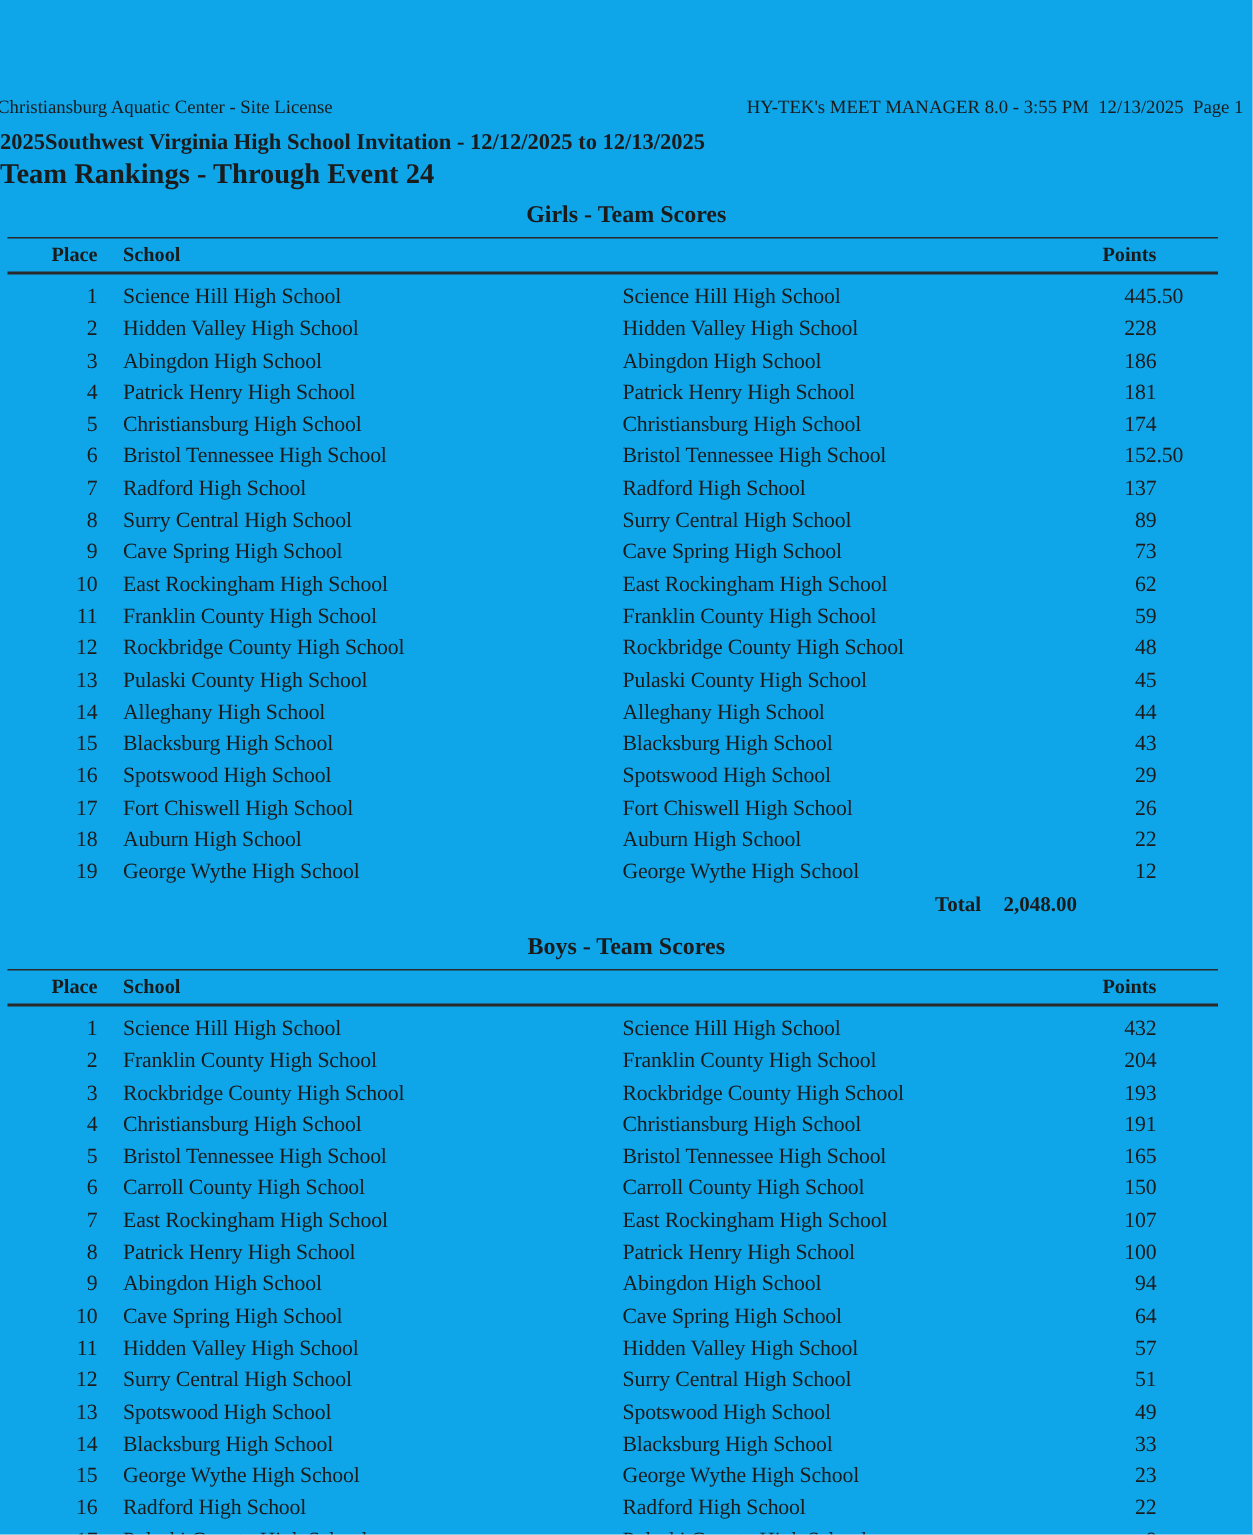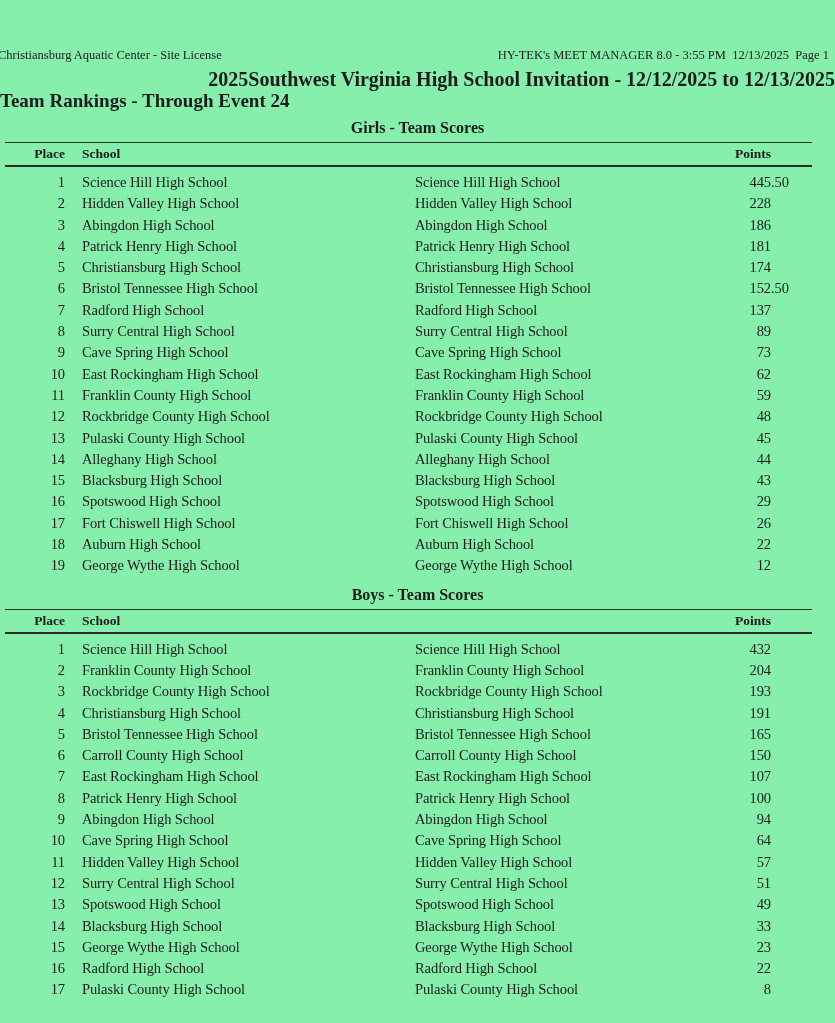--- a/index.html
+++ b/index.html
@@ -1,40 +1,40 @@
 <!DOCTYPE html>
 <html><head>
 <meta charset="utf-8">
 <style>
   html, body { margin: 0; padding: 0; background: #e8e8e8; }
   .page {
     position: relative;
     width: 835px;
     height: 1023px;
     margin: 0 auto;
-    background: #86efac;
+    background: #0ea5e9;
     box-sizing: border-box;
-    padding-top: 48px;
+    padding-top: 64px;
     font-family: "Liberation Serif", "DejaVu Serif", serif;
     color: #1b1b1b;
     overflow: hidden;
   }
   .topline {
     display: flex;
     justify-content: space-between;
     align-items: flex-start;
     margin-left: -2px;
     padding-right: 6px;
     font-size: 12.5px;
     line-height: 15px;
     white-space: pre;
   }
   .title {
-    text-align: right;
-    font-size: 20px;
+    text-align: left;
+    font-size: 15px;
     font-weight: bold;
     margin-top: 6px;
     line-height: 20px;
   }
   .subtitle {
     text-align: left;
     font-size: 19px;
     font-weight: bold;
     margin-top: 2px;
     line-height: 19px;
@@ -299,20 +299,24 @@
   <div class="trow">
     <span class="c-place">19</span>
     <span class="c-school">George Wythe High School</span>
     <span class="c-school2">George Wythe High School</span>
     <span class="c-points">
                 <span class="pi">12</span>
                 <span class="pd"></span>
               </span>
   </div>
 </div>
+      <div class="total-row">
+        <span>Total</span>
+        <span>2,048.00</span>
+      </div>
     </div>
   </section>
 
   <section>
     <div class="sec-heading">Boys - Team Scores</div>
     <div class="tablewrap">
       <div class="thead">
         <span class="h-place">Place</span>
         <span class="h-school">School</span>
         <span class="h-points">Points</span>

